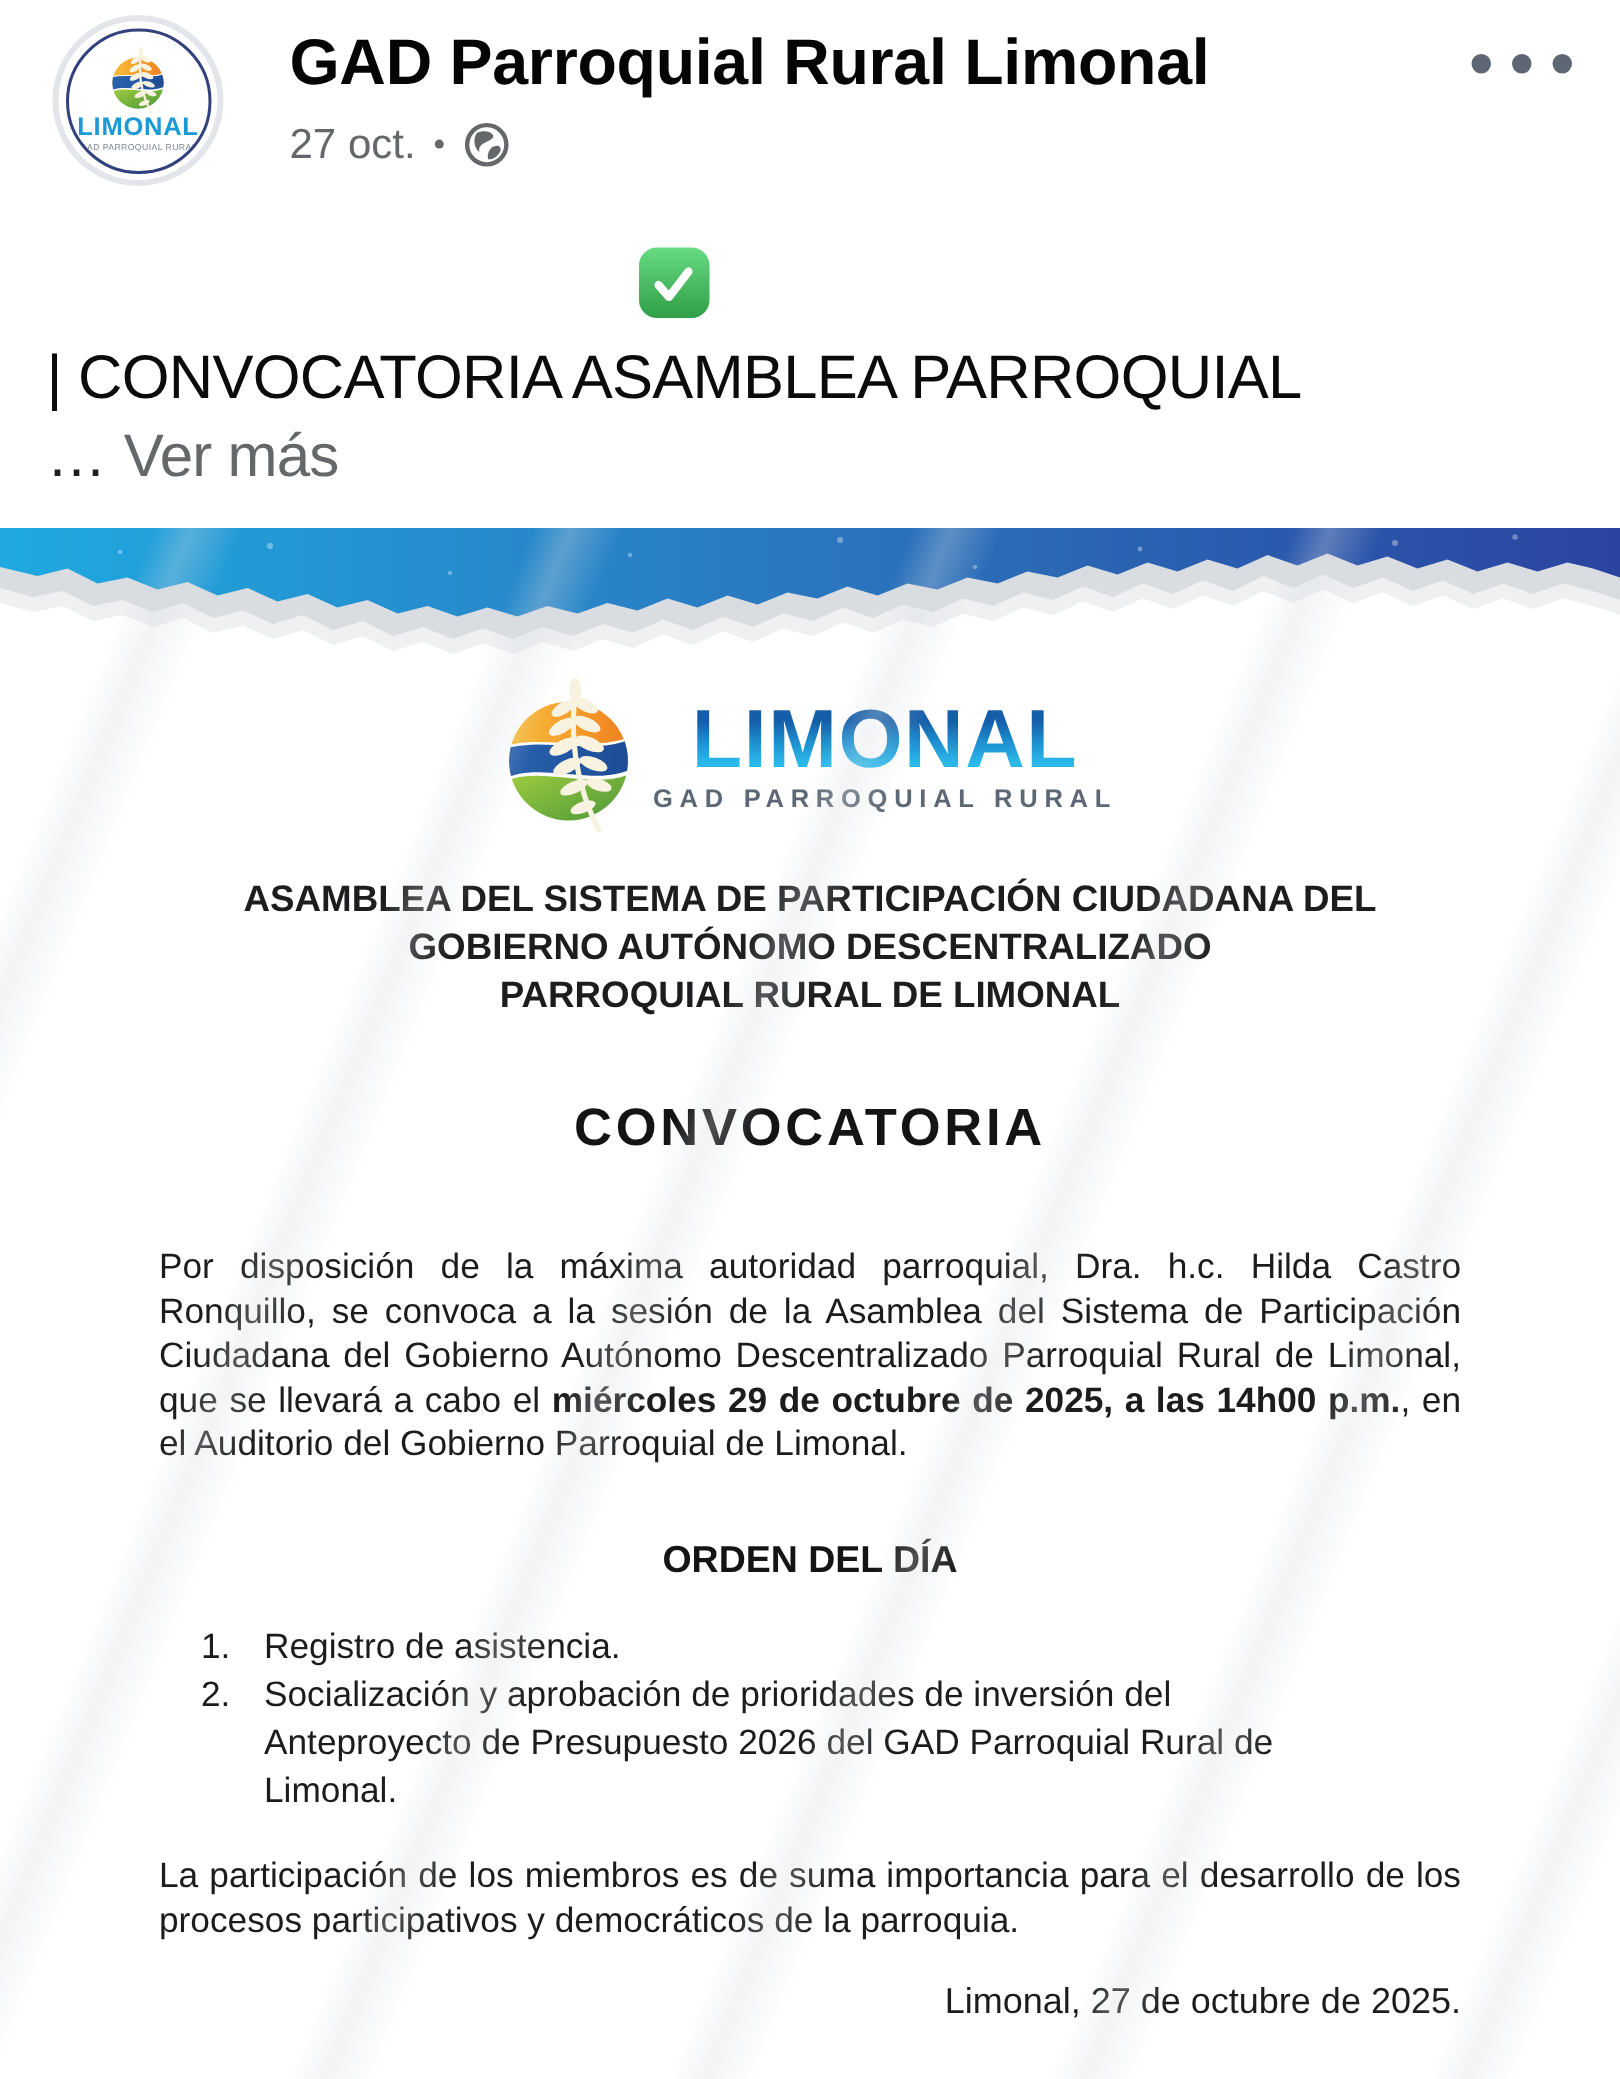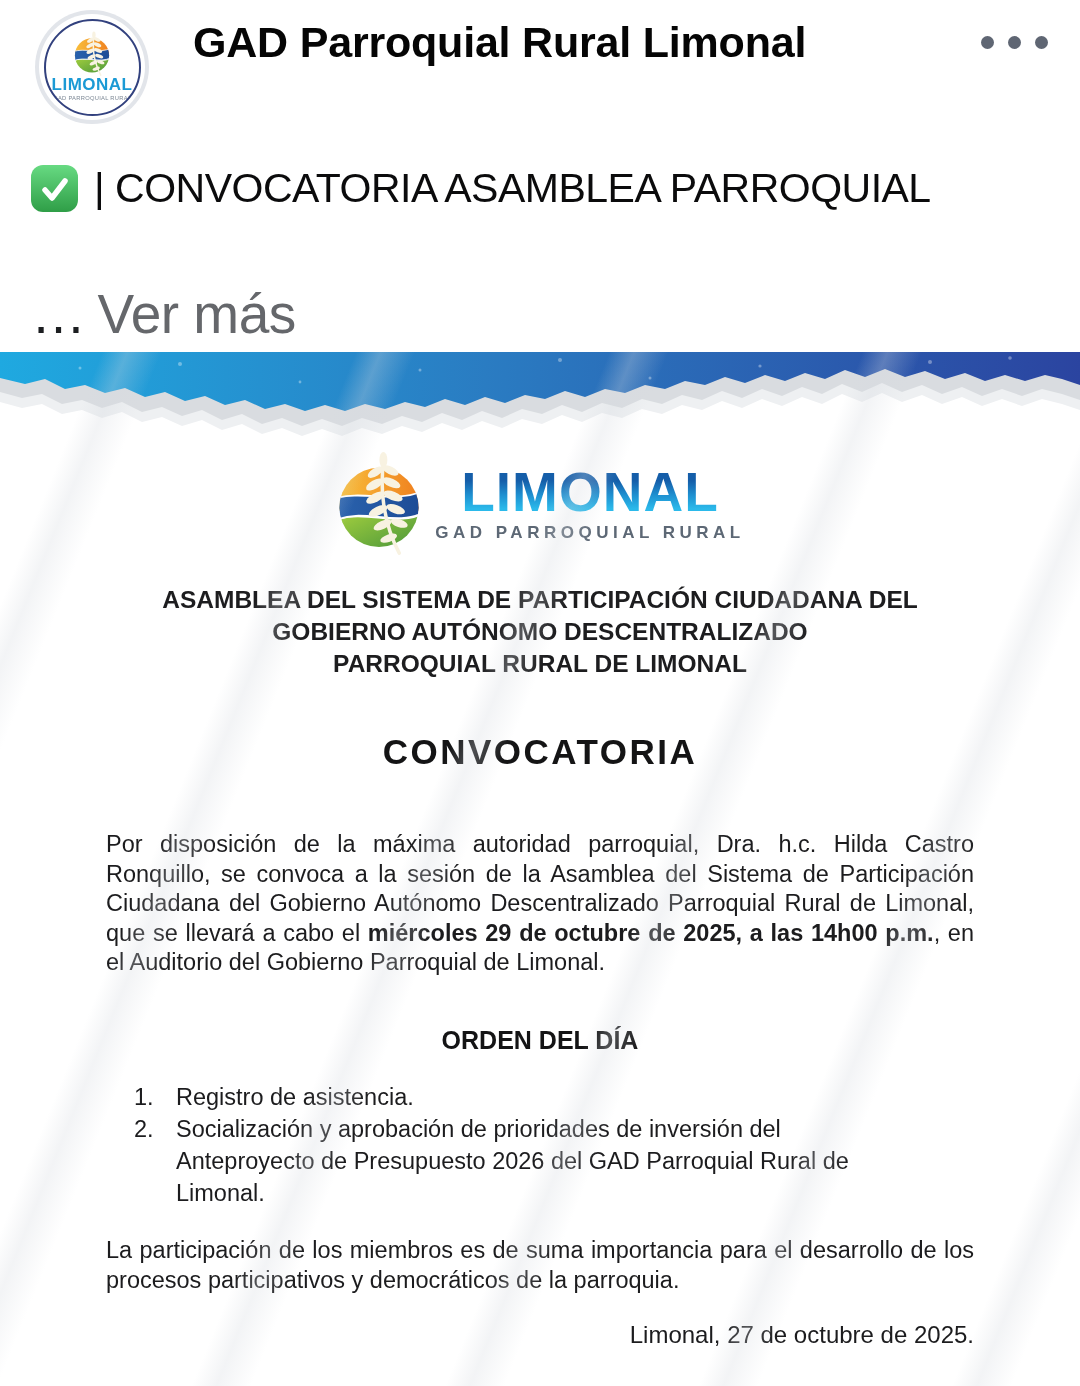--- a/index.html
+++ b/index.html
@@ -27,28 +27,28 @@
   .header-info { position:absolute; left:158px; top:8px; }
   .page-name { font-size:43px; font-weight:700; color:#050505; letter-spacing:-0.2px; cursor:pointer; }
   .post-meta { margin-top:13px; display:flex; align-items:center; gap:12px; color:#65676b; font-size:28px; }
   .meta-sep { font-size:22px; line-height:28px; }
   .dots-menu { position:absolute; right:10px; top:20px; display:flex; gap:14px; padding:6px; cursor:pointer; }
   .dots-menu i { width:13px; height:13px; border-radius:50%; background:#5f6673; }
 
   
   .post-text {
     position:absolute; top:165px; left:31px; display:flex; align-items:center; gap:16px;
-    font-size:41px; color:#0b0b0c; letter-spacing:-0.5px;
+    font-size:41px; color:#0b0b0c; letter-spacing:-0.5px;flex-direction:column;
   }
   .check-badge {
     width:47px; height:47px; border-radius:12px; flex:none;
     background:linear-gradient(180deg,#67da82,#2f9e47);
     display:flex; align-items:center; justify-content:center;
   }
-  .see-more-row { position:absolute; top:282px; left:31px; font-size:55px; letter-spacing:-0.5px;text-align:right; }
+  .see-more-row { position:absolute; top:282px; left:31px; font-size:40px; letter-spacing:-0.5px;text-align:right; }
   .see-more-row .dots { color:#1c1e21; }
   .see-more-row a { color:#65676b; text-decoration:none; margin-left:12px; cursor:pointer; }
 
   
   .document {
     position:absolute; top:352px; left:0; width:1080px; height:1034px;
     background:#ffffff; cursor:pointer;
   }
   .document::before {
     content:""; position:absolute; inset:0; pointer-events:none; z-index:2;
@@ -150,20 +150,29 @@
             <use href="#emblem"></use>
           </svg>
         <div class="avatar-wordmark">LIMONAL</div>
         <div class="avatar-sub">GAD PARROQUIAL RURAL</div>
       </div>
     </div>
   </div>
 
   <div class="header-info">
     <div class="page-name">GAD Parroquial Rural Limonal</div>
+    <div class="post-meta">
+      <span>27 oct.</span>
+      <span class="meta-sep">•</span>
+      <svg width="31" height="31" viewBox="0 0 32 32">
+        <circle cx="16" cy="16" r="13.5" fill="none" stroke="#65676b" stroke-width="3"></circle>
+        <path d="M9,8 C13,6 18,6.5 20,9 C22,11.5 18,13 15,14.5 C12,16 10,18 11,21 C8,19 6,13 9,8 Z" fill="#65676b"></path>
+        <path d="M21,17 C24,16 26,17 25.5,20 C24,24 20,26.5 17,26 C16,23 17.5,18.5 21,17 Z" fill="#65676b"></path>
+      </svg>
+    </div>
   </div>
 
   <div class="dots-menu">
     <i></i>
     <i></i>
     <i></i>
   </div>
 </div>
 
 <div class="post-text">

